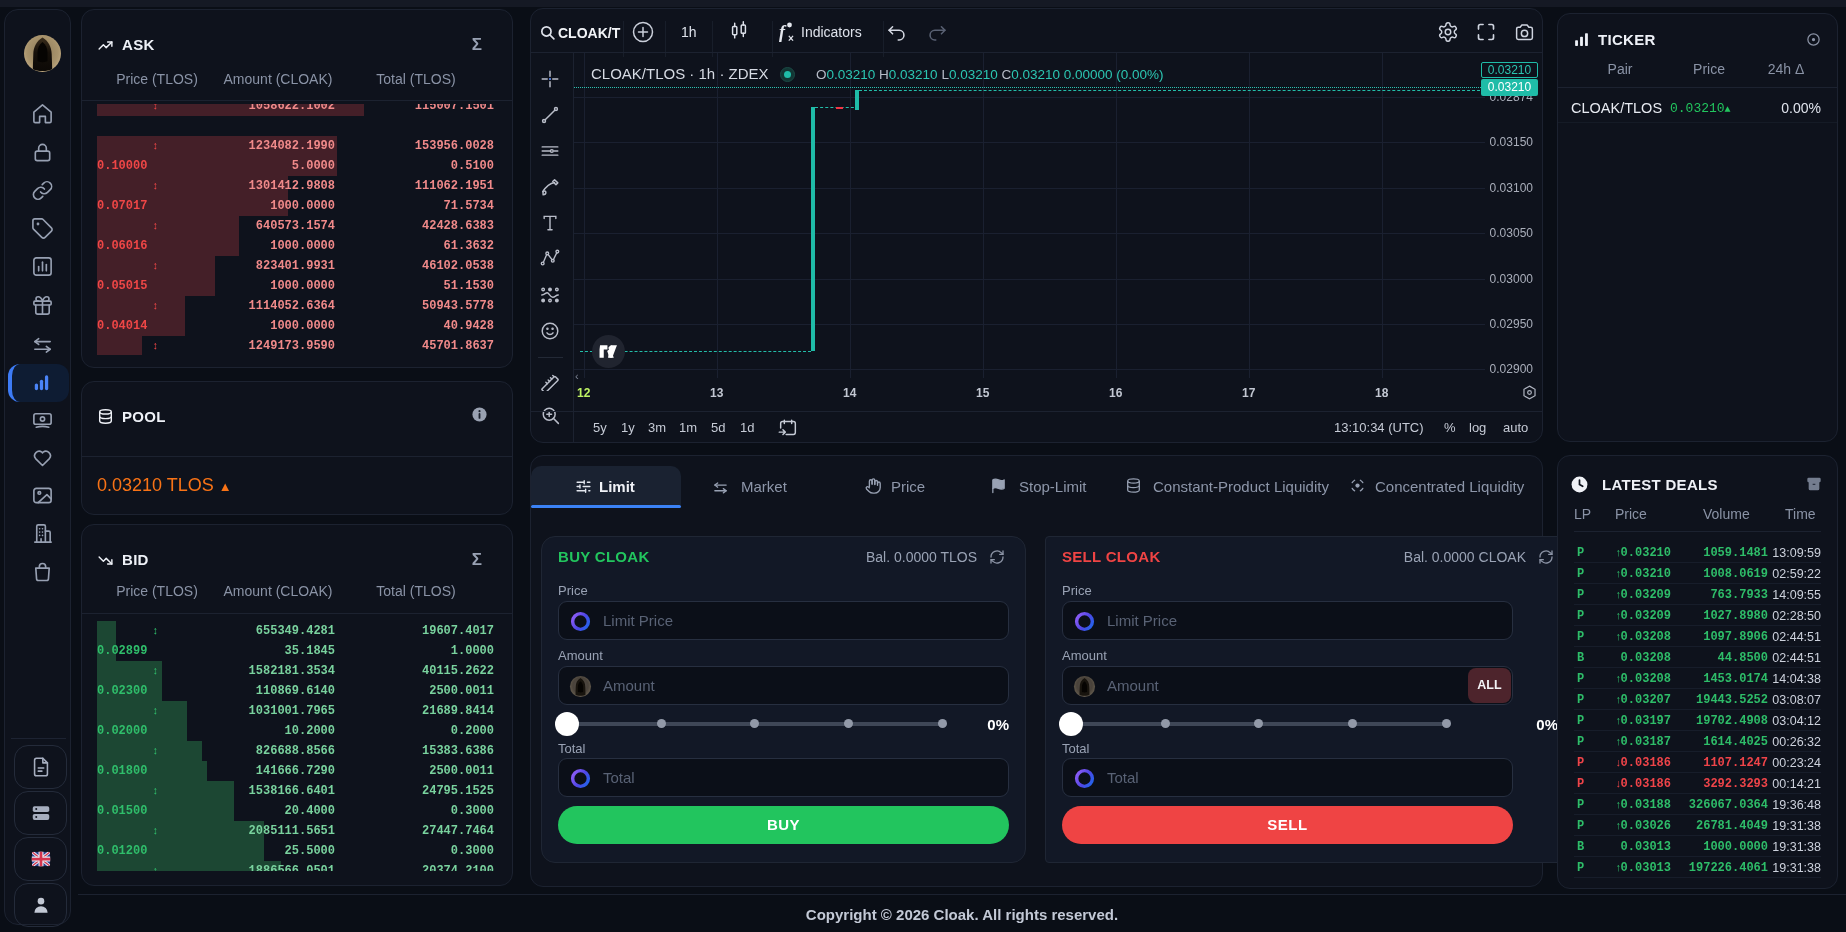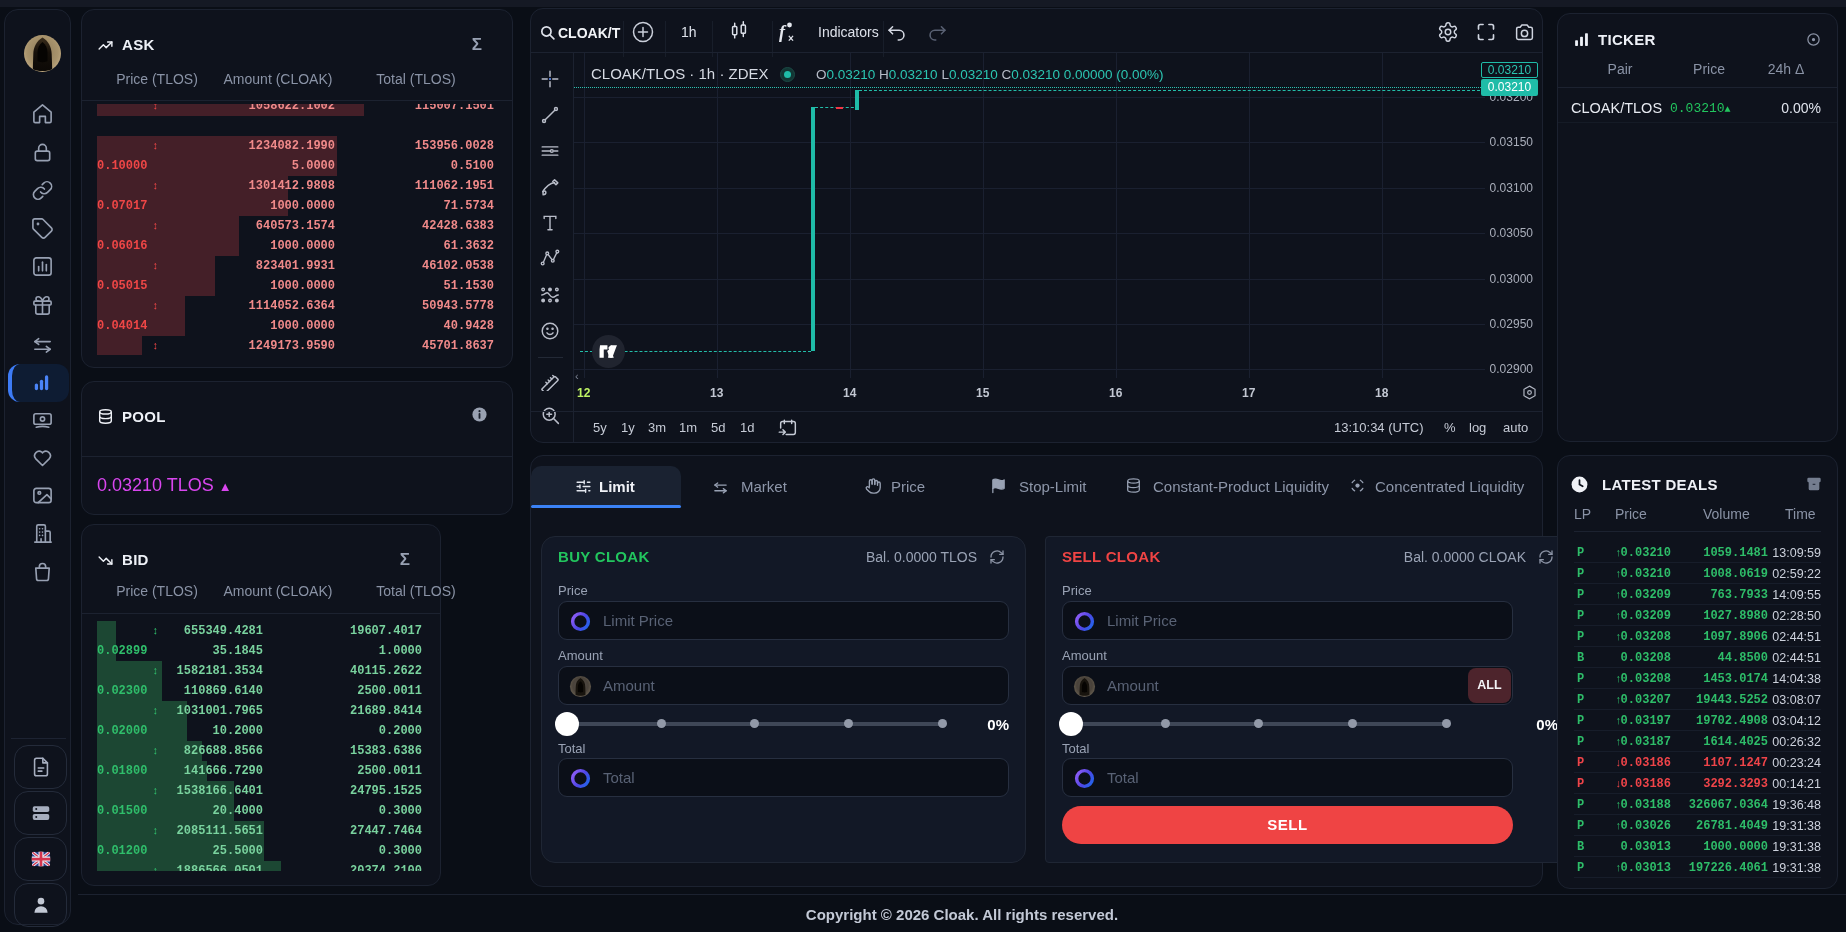--- a/index.html
+++ b/index.html
@@ -270,24 +270,24 @@
       <path d="M3.8 5.5 v6.5 c0 1.66 3.67 3 8.2 3 s8.2-1.34 8.2-3 V5.5"></path>
       <path d="M3.8 12 v6.5 c0 1.66 3.67 3 8.2 3 s8.2-1.34 8.2-3 V12"></path>
     </svg>
   <div class="ptitle" style="left:40px; top:26px;">POOL</div>
   <svg style="position:absolute;right:24px;top:24px;" width="17" height="17" viewBox="0 0 24 24">
       <circle cx="12" cy="12" r="10" fill="#99a1b1"></circle>
       <path d="M12 11.2 V16.8" stroke="#1a202c" stroke-width="2.6" stroke-linecap="round"></path>
       <circle cx="12" cy="7.3" r="1.5" fill="#1a202c"></circle>
     </svg>
   <div class="hline" style="left:0; right:0; top:74px;"></div>
-  <div style="position:absolute; left:15px; top:93px; font-size:18px; color:#d946ef;">0.03210 TLOS <span style="font-size:13px;">▲</span></div>
+  <div style="position:absolute; left:15px; top:93px; font-size:18px; color:#f97316;">0.03210 TLOS <span style="font-size:13px;">▲</span></div>
 </div>
 
-<div class="panel" id="bidp" style="left:81px; top:524px; width:360px; height:362px;">
+<div class="panel" id="bidp" style="left:81px; top:524px; width:432px; height:362px;">
   <svg style="position:absolute;left:15px;top:27px;" width="17" height="17" viewBox="0 0 24 24" fill="none" stroke="#eef1f7" stroke-width="2" stroke-linecap="round" stroke-linejoin="round">
       <path d="M3 7 l6 6 4-4 8 8"></path>
       <path d="M15 17 h6 v-6"></path>
     </svg>
   <div class="ptitle" style="left:40px; top:26px;">BID</div>
   <div class="sig" style="right:30px; top:25px;">Σ</div>
   <div class="hdr" style="left:0; top:58px; width:150px; text-align:center;">Price (TLOS)</div>
   <div class="hdr" style="left:86px; top:58px; width:220px; text-align:center;">Amount (CLOAK)</div>
   <div class="hdr" style="left:224px; top:58px; width:220px; text-align:center;">Total (TLOS)</div>
   <div class="hline" style="left:0; right:0; top:88px;"></div>
@@ -392,21 +392,21 @@
       <path d="M16.7 2 v3.5 M16.7 14.5 V18"></path>
       <circle cx="16.7" cy="10" r="1" fill="#0e121c" stroke="none"></circle>
     </svg>
   <div style="position:absolute;left:243px;top:10px;width:26px;height:26px;">
     <svg width="26" height="26" viewBox="0 0 26 26">
         <text x="5" y="19" font-family="Liberation Serif" font-style="italic" font-weight="bold" font-size="18" fill="#e4e7ee">f</text>
         <text x="14" y="23" font-size="10" font-weight="bold" fill="#e4e7ee">×</text>
         <circle cx="15.5" cy="6" r="2.4" fill="#e4e7ee"></circle>
       </svg>
   </div>
-  <div style="position:absolute;left:287px;top:15px;font-size:14px;color:#dde1ea;">Indicators</div>
+  <div style="position:absolute;left:270px;top:15px;font-size:14px;color:#dde1ea;">Indicators</div>
   <svg style="position:absolute;left:355px;top:13px;" width="21" height="21" viewBox="0 0 24 24" fill="none" stroke="#d4d8e2" stroke-width="1.8" stroke-linecap="round" stroke-linejoin="round">
       <path d="M7.5 5.5 L3.5 9.5 l4 4"></path>
       <path d="M3.5 9.5 H15 a5.5 5.5 0 0 1 0 11 h-1"></path>
     </svg>
   <svg style="position:absolute;left:396px;top:13px;" width="21" height="21" viewBox="0 0 24 24" fill="none" stroke="#596173" stroke-width="1.8" stroke-linecap="round" stroke-linejoin="round">
       <path d="M16.5 5.5 L20.5 9.5 l-4 4"></path>
       <path d="M20.5 9.5 H9 a5.5 5.5 0 0 0 0 11 h1"></path>
     </svg>
   <div class="vline" style="left:92px;top:12px;height:36px;background:#181e2a;"></div>
   <div class="vline" style="left:134px;top:12px;height:36px;background:#181e2a;"></div>
@@ -510,21 +510,21 @@
         <path d="M2 2 h14 v8 h-7 v16 h-8 v-16 Z" fill="#fff"></path>
         <path d="M19 10 a4.5 4.5 0 1 1 4 2 l5 14 h-8 l-4.5-13 Z" fill="#fff"></path>
         <path d="M22 2 h12 l-9 24 h-8 Z" fill="#fff"></path>
       </svg>
   </div>
   <div style="position:absolute;left:60px;top:56px;font-size:15px;color:#d6dae3;">CLOAK/TLOS · 1h · ZDEX</div>
   <div style="position:absolute;left:249px;top:58px;width:15px;height:15px;border-radius:50%;background:#123634;border:1.5px solid #1b4a45;"></div>
   <div style="position:absolute;left:253px;top:62px;width:7px;height:7px;border-radius:50%;background:#1fbca8;"></div>
   <div style="position:absolute;left:285px;top:58px;font-size:13.5px;color:#b6bbc7;">O<span style="color:#2cc6b2;">0.03210</span> H<span style="color:#2cc6b2;">0.03210</span> L<span style="color:#2cc6b2;">0.03210</span> C<span style="color:#2cc6b2;">0.03210</span> <span style="color:#2cc6b2;">0.00000 (0.00%)</span></div>
 
-  <div class="axlab" style="right:9px;top:81px;">0.03200</div>
+  <div class="axlab" style="right:9px;top:81px;">0.02874</div>
   <div class="axlab" style="right:9px;top:126px;">0.03150</div>
   <div class="axlab" style="right:9px;top:172px;">0.03100</div>
   <div class="axlab" style="right:9px;top:217px;">0.03050</div>
   <div class="axlab" style="right:9px;top:263px;">0.03000</div>
   <div class="axlab" style="right:9px;top:308px;">0.02950</div>
   <div class="axlab" style="right:9px;top:353px;margin-left:8px;">0.02900</div>
   <div style="position:absolute;left:950px;top:53px;width:57px;height:16px;border:1px solid #1fbca8;border-radius:2px;background:#0e121c;color:#2cc6b2;font-size:12px;text-align:center;line-height:15px;">0.03210</div>
   <div style="position:absolute;left:950px;top:70px;width:57px;height:17px;border-radius:2px;background:#1fbca8;color:#fff;font-size:12px;text-align:center;line-height:17px;">0.03210</div>
 
   <div class="axlab" style="left:46px;top:377px;font-weight:bold;color:#bef264;">12</div>
@@ -645,20 +645,21 @@
     <div style="position:absolute;left:396px;top:182px;width:9px;height:9px;border-radius:50%;background:#9299a8;"></div>
     <div style="position:absolute;left:13px;top:175px;width:24px;height:24px;border-radius:50%;background:#fff;"></div>
     <div style="position:absolute;right:16px;top:179px;font-size:15px;font-weight:bold;color:#fff;">0%</div>
     <div class="ilabel" style="left:16px;top:204px;">Total</div>
     <div class="inp" style="left:16px;top:221px;width:451px;">
       <svg style="position:absolute;left:10px;top:8px;" width="23" height="23" viewBox="0 0 24 24">
           <circle cx="12" cy="12" r="8.2" fill="none" stroke="url(#ring)" stroke-width="3.6"></circle>
         </svg>
       <div class="ph">Total</div>
     </div>
+    <div class="btnbig" style="left:16px;top:269px;width:451px;background:#22c55e;">BUY</div>
   </div>
 
   
   <div style="position:absolute;left:514px;top:80px;width:530px;height:327px;background-color:#121826;border:1px solid #1f2634;border-radius:4px;">
     <div style="position:absolute;left:16px;top:11px;font-size:15px;font-weight:bold;color:#ef4444;letter-spacing:.3px;">SELL CLOAK</div>
     <div style="position:absolute;right:48px;top:12px;font-size:14px;color:#9aa3b5;">Bal. 0.0000 CLOAK</div>
     <svg style="position:absolute;right:20px;top:12px;" width="16" height="16" viewBox="0 0 24 24" fill="none" stroke="#8b93a5" stroke-width="2" stroke-linecap="round" stroke-linejoin="round">
         <path d="M21 12 a9 9 0 0 1 -15.5 6.2 L3 16"></path>
         <path d="M3 21 v-5 h5"></path>
         <path d="M3 12 A9 9 0 0 1 18.5 5.8 L21 8"></path>

